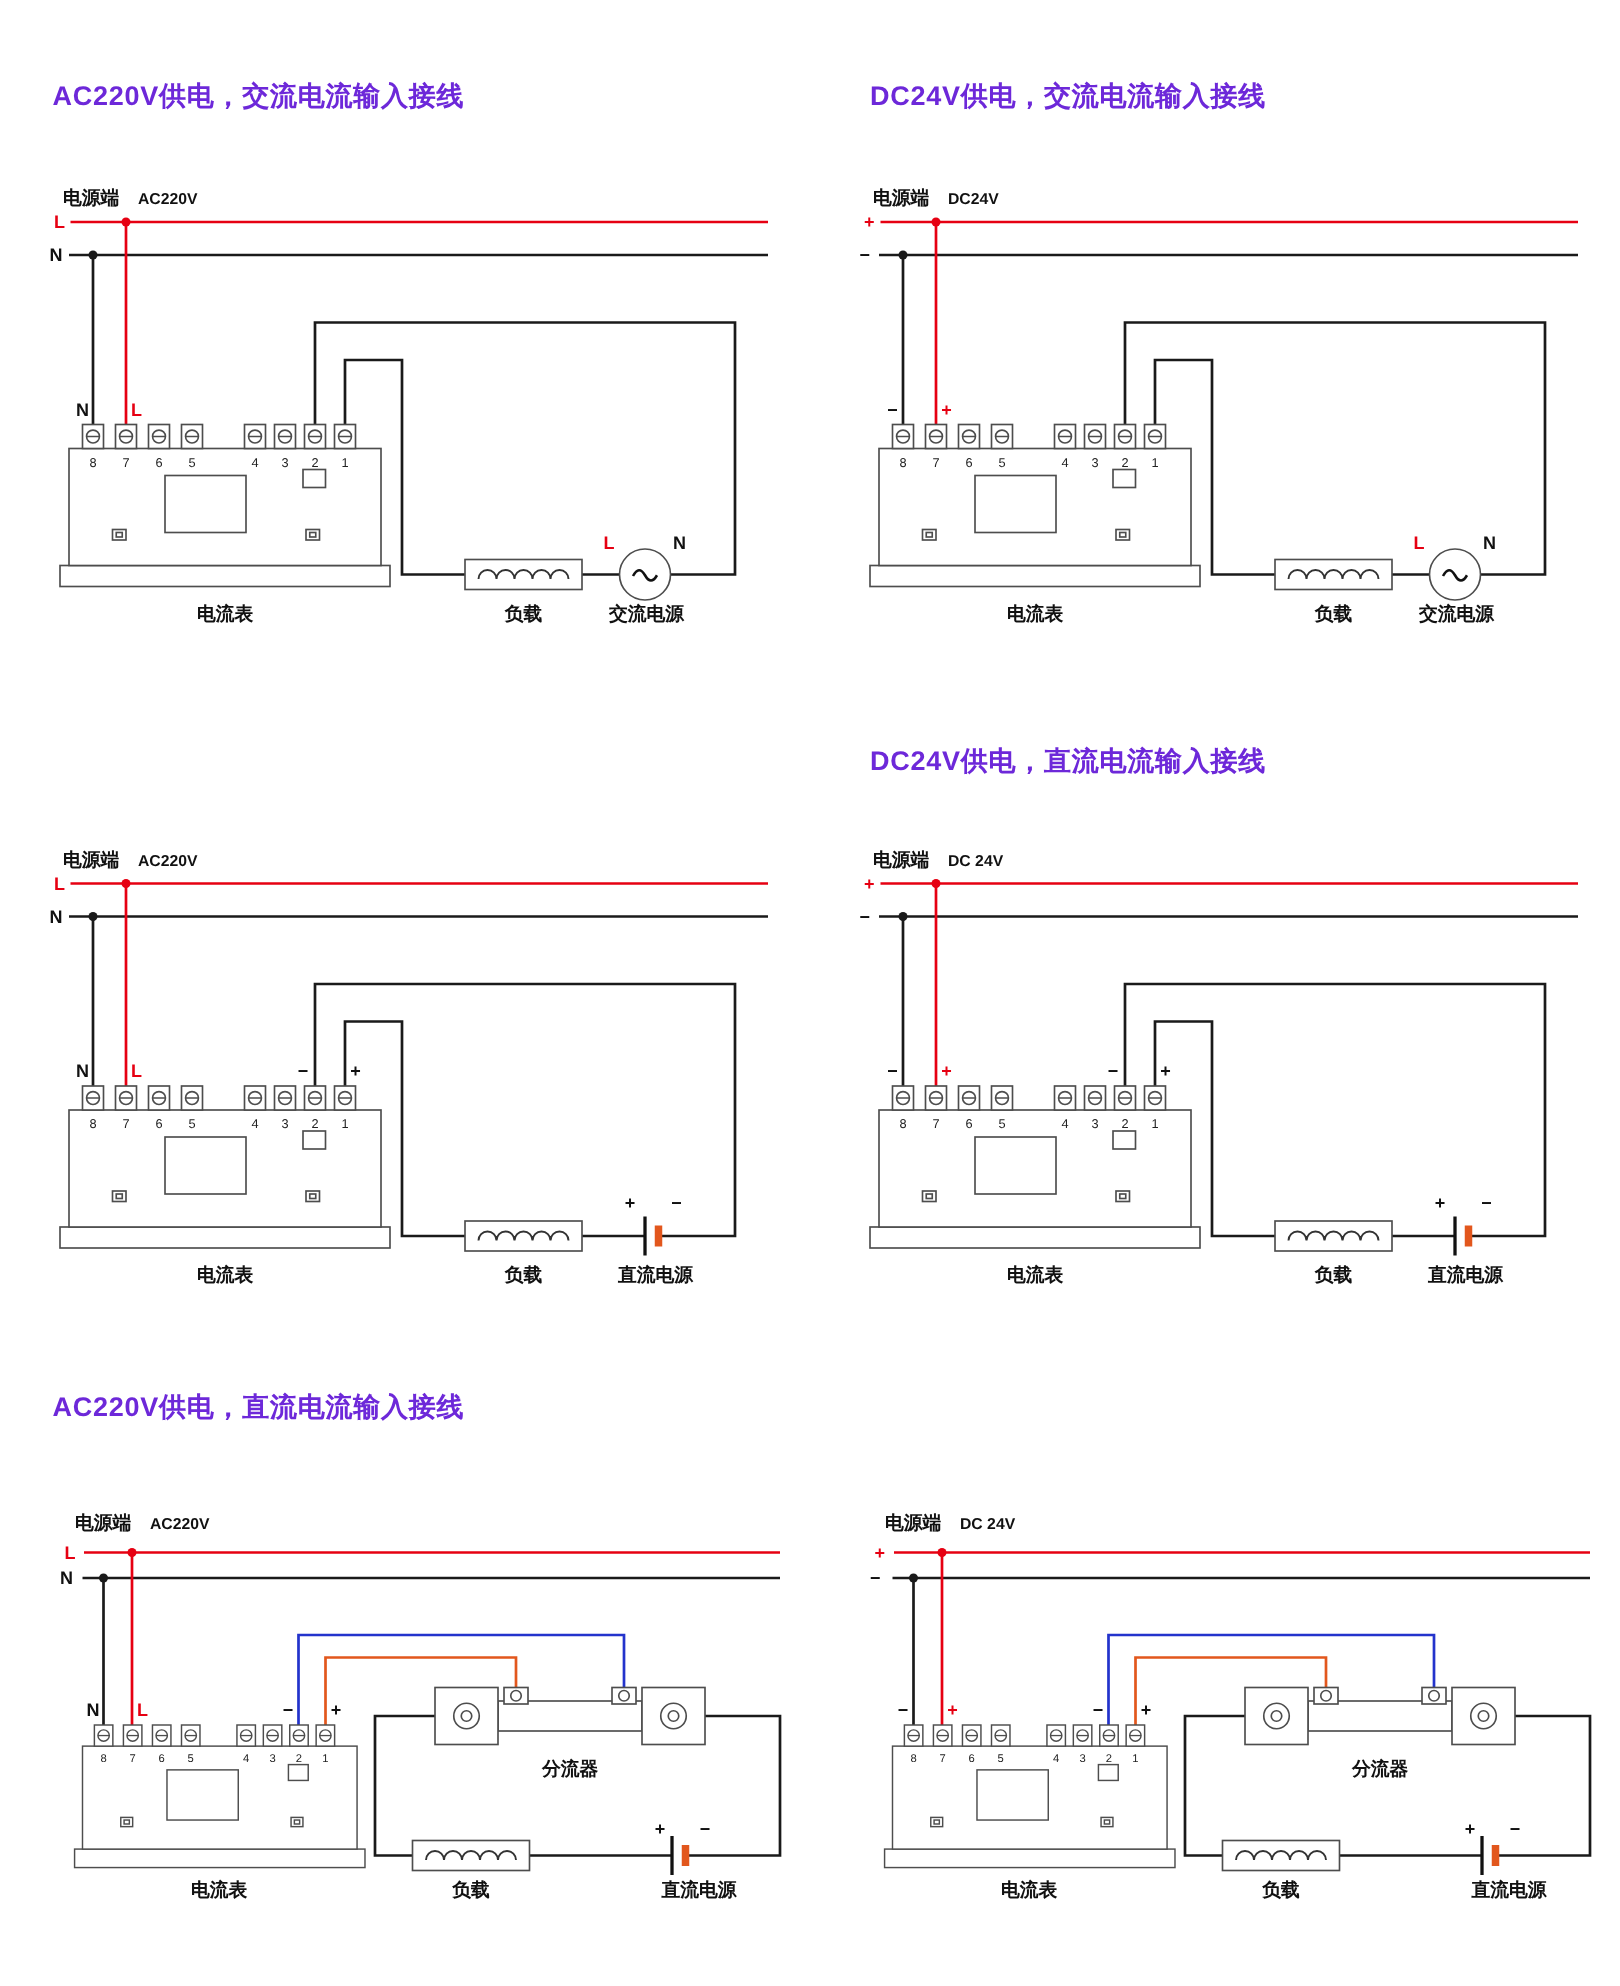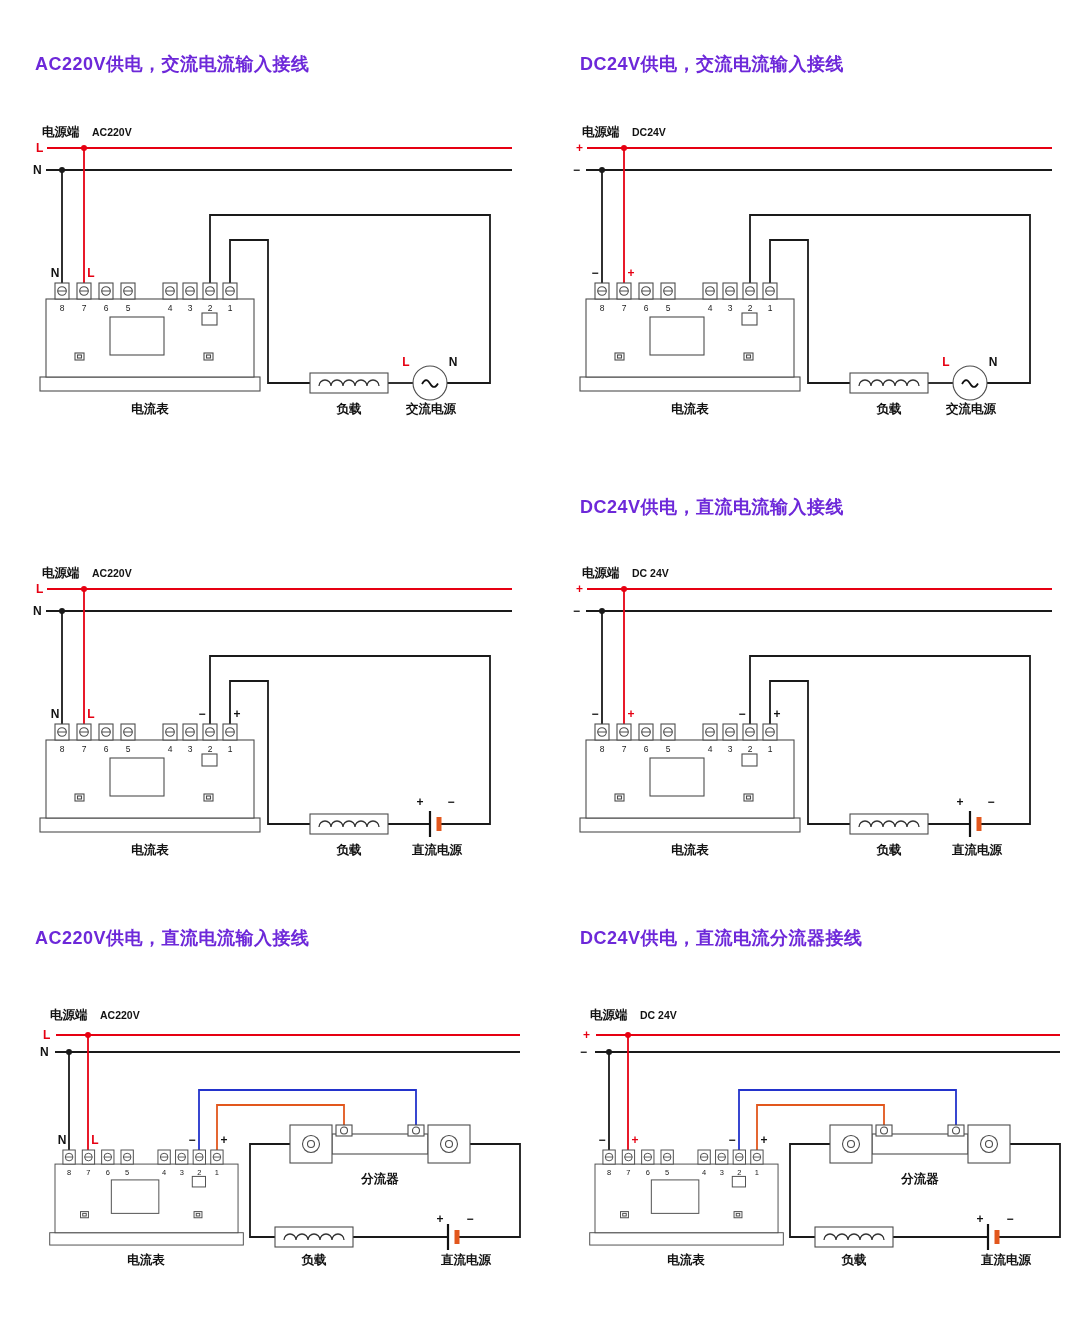--- a/index.html
+++ b/index.html
@@ -267,21 +267,20 @@
     <text class="tlb" text-anchor="middle" x="440" y="231">+</text>
     <text class="tlb" text-anchor="middle" x="470" y="231">−</text>
     <text class="cap" text-anchor="middle" x="146" y="272">电流表</text>
     <text class="cap" text-anchor="middle" x="380" y="191">分流器</text>
     <text class="cap" text-anchor="middle" x="314" y="272">负载</text>
     <text class="cap" text-anchor="middle" x="466" y="272">直流电源</text>
   </svg>
 </div>
 
 <div class="cell r3 c6 c-r">
-  <h2 class="title">DC24V供电，直流电流分流器接线</h2>
   <svg class="diag" viewBox="0 0 540 330">
     <text class="pwr" x="50" y="27">电源端</text>
     <text class="pval" x="100" y="27">DC 24V</text>
     <text class="tlr" x="43" y="47">+</text>
     <text class="tlb" x="40" y="64">−</text>
     <line class="wr" x1="56" y1="43" x2="520" y2="43"></line>
     <line class="wb" x1="55" y1="60" x2="520" y2="60"></line>
     <line class="wb" x1="69" y1="60" x2="69" y2="159"></line>
     <line class="wr" x1="88" y1="43" x2="88" y2="159"></line>
     <circle class="db" cx="69" cy="60" r="3"></circle>

